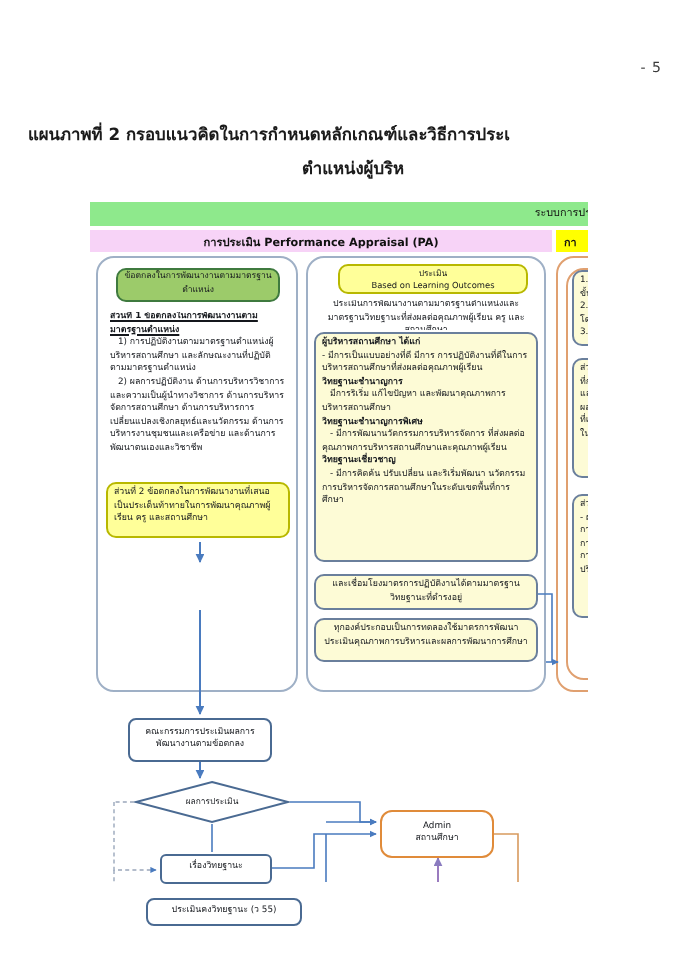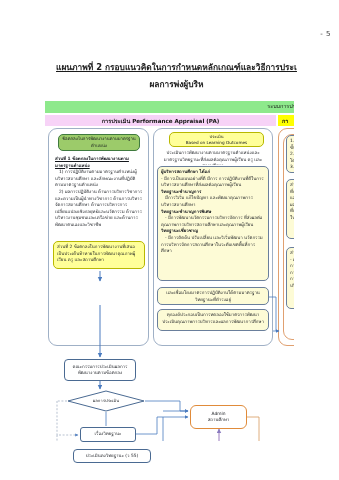--- a/index.html
+++ b/index.html
@@ -10,21 +10,21 @@
     position:relative;
   }
   
   .page-num{
     position:absolute;right:8px;top:30px;
     font-size:7px;color:#3a3a3a;letter-spacing:.5px;
   }
   .doc-title{
     position:absolute;left:14px;top:60px;right:0;
     font-size:8.4px;font-weight:bold;color:#1b1b1b;
-    text-align:center;white-space:nowrap;text-decoration:underline;
+    white-space:nowrap;
   }
   .doc-subtitle{
     position:absolute;left:14px;top:77px;right:0;
     font-size:8.4px;font-weight:bold;color:#1b1b1b;
     text-align:center;white-space:nowrap;
   }
   
   .diagram{
     position:absolute;left:45px;top:101px;
     width:340px;height:330px;
@@ -135,21 +135,21 @@
   .wires{position:absolute;left:0;top:0;width:340px;height:340px;
     pointer-events:none;}
   .clip{position:absolute;left:0;top:0;width:294px;height:480px;overflow:hidden;}
 </style>
 </head>
 <body>
 
 <div class="page-num">- 5</div>
 
 <div class="doc-title">แผนภาพที่ 2 กรอบแนวคิดในการกำหนดหลักเกณฑ์และวิธีการประเ</div>
-<div class="doc-subtitle">ผลการพ่งผู้บริห</div>
+<div class="doc-subtitle">ตำแหน่งผู้บริห</div>
 
 <div class="clip">
 <div class="diagram">
 
   <div class="band-green">
     <span class="lbl">ระบบการประเมินวิทยฐานะ ต</span>
   </div>
   <div class="band-pink">
     <span class="lbl">การประเมิน Performance Appraisal (PA)</span>
   </div>

